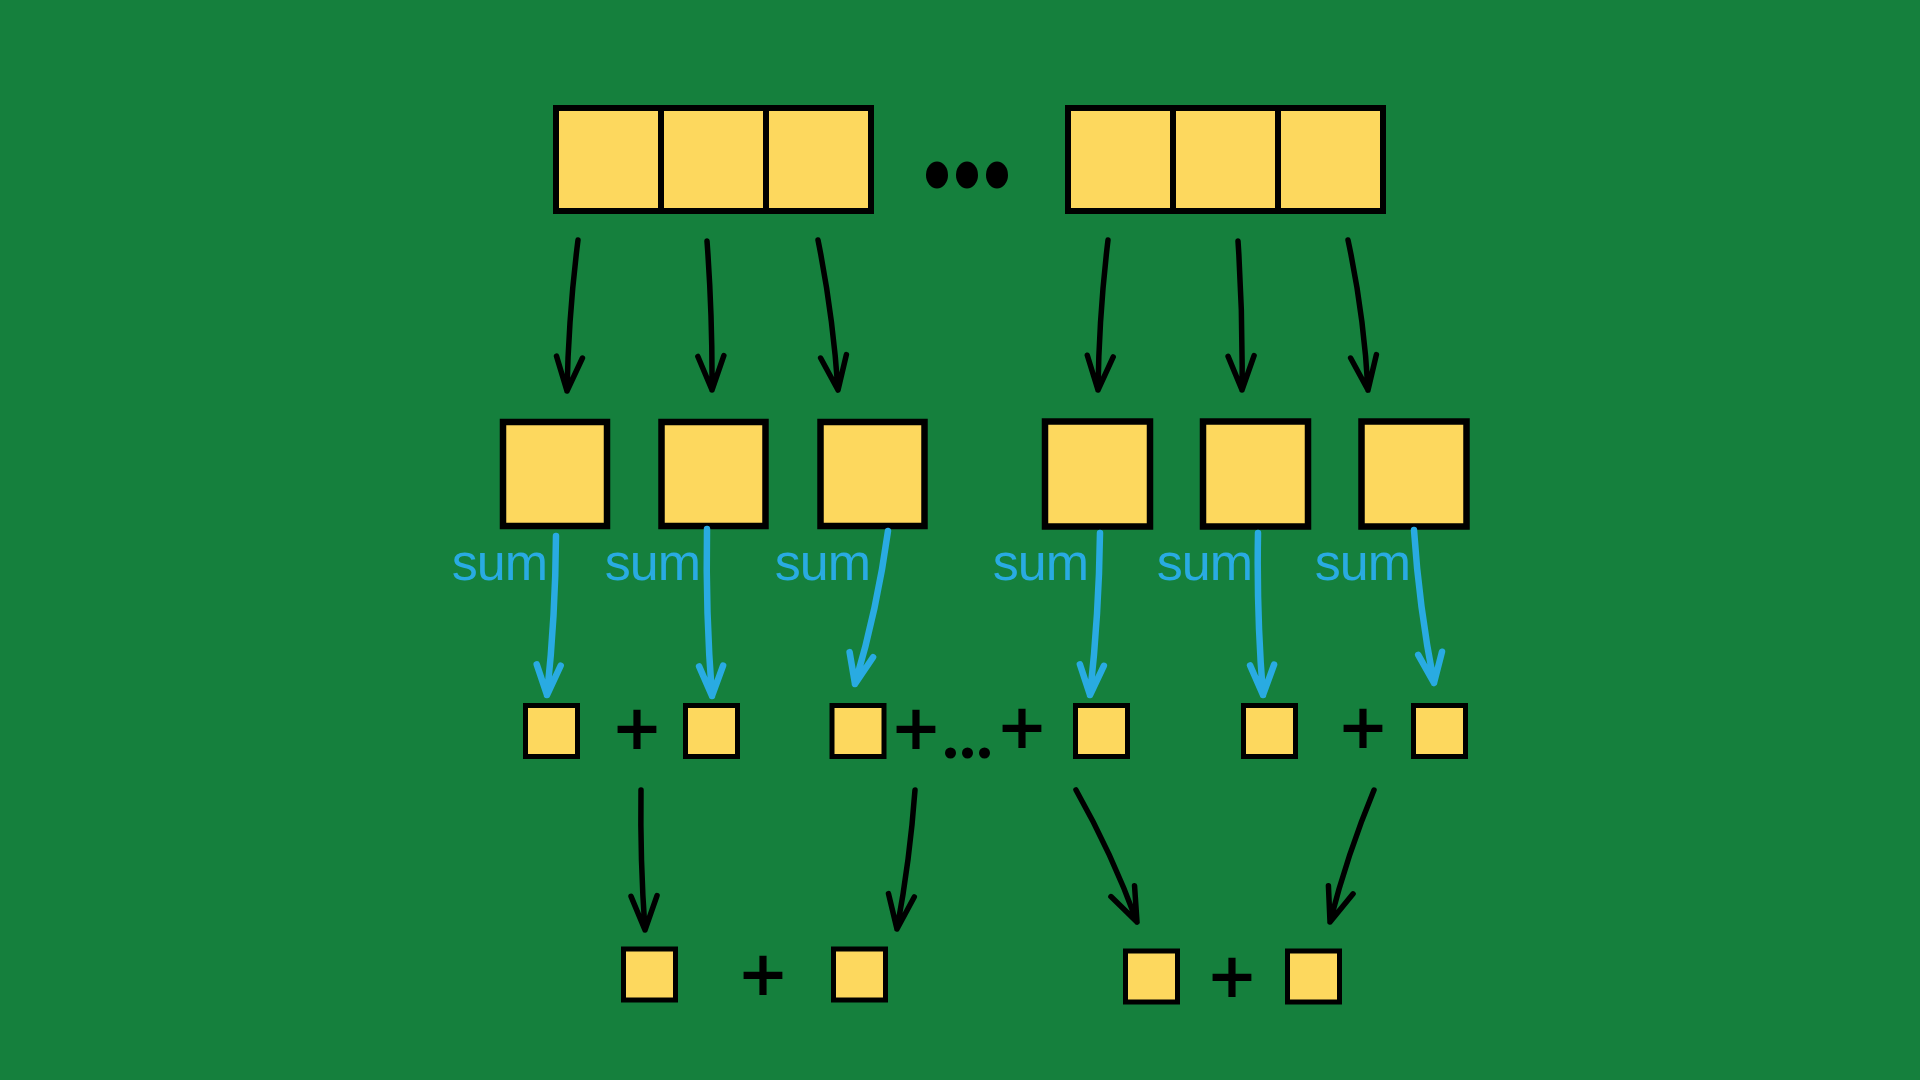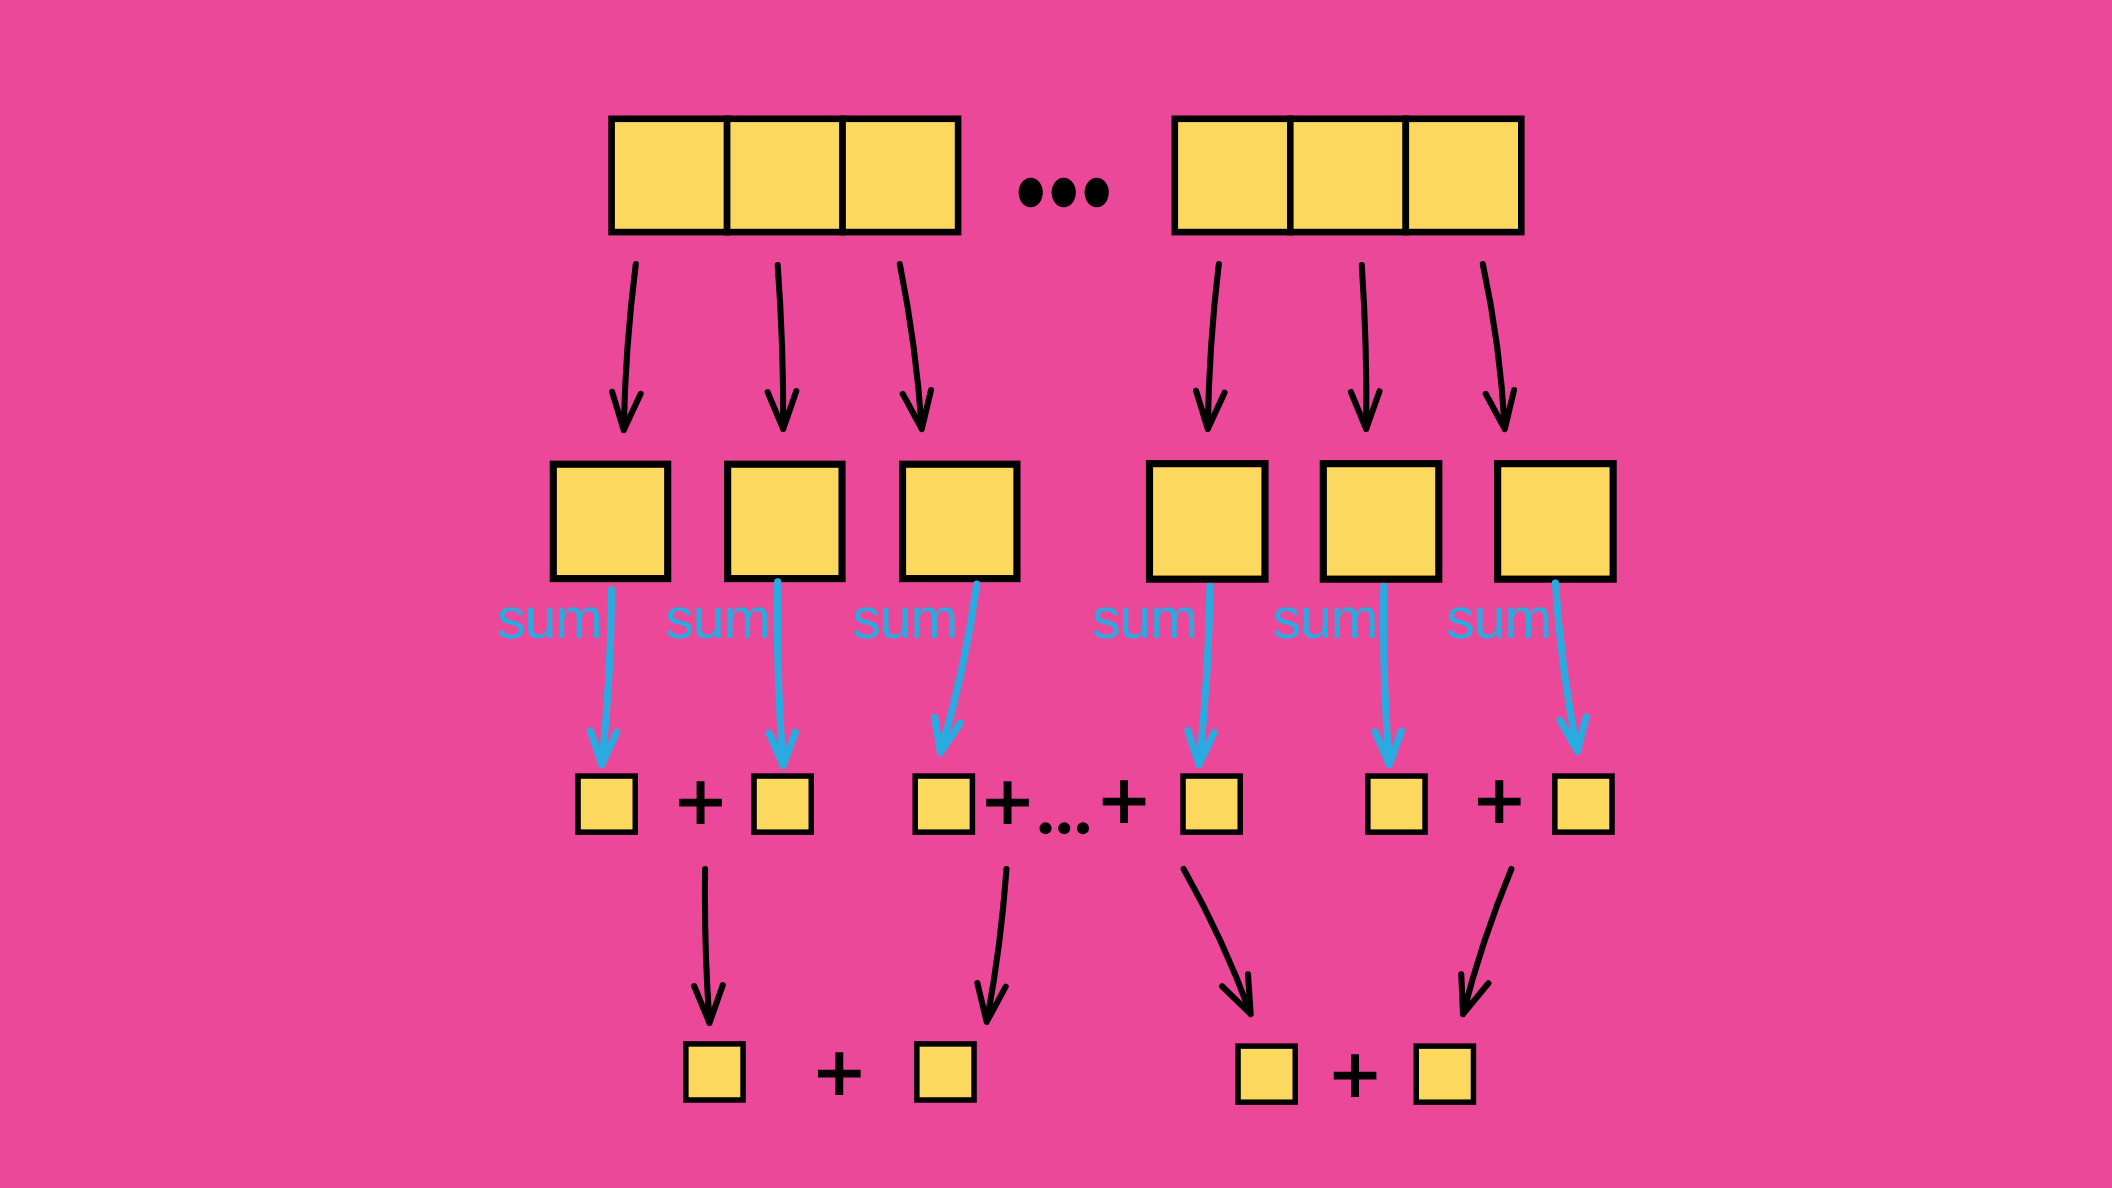--- a/index.html
+++ b/index.html
@@ -1,16 +1,16 @@
 <!DOCTYPE html>
 <html><head>
 <meta charset="utf-8">
 <style>
   html,body{margin:0;padding:0;background:#ffffff;}
-  .stage{position:relative;width:1920px;height:1080px;background:#ec4899;overflow:hidden;
+  .stage{position:relative;width:1920px;height:1080px;background:#15803d;overflow:hidden;
          font-family:"Liberation Sans",sans-serif;}
   svg{display:block;}
   .cell{fill:#FDD85E;stroke:#000000;stroke-width:6;}
   .mid-square{fill:#FDD85E;stroke:#000000;stroke-width:6.5;}
   .small-square{fill:#FDD85E;stroke:#000000;stroke-width:5;}
   .sum-label{font-family:"Liberation Sans",sans-serif;font-size:52px;fill:#29ABE2;
              text-anchor:end;letter-spacing:-1px;}
   .plus{font-family:"DejaVu Sans",sans-serif;font-weight:700;font-size:62px;fill:#000000;
         text-anchor:middle;}
   .dot{fill:#000000;}

